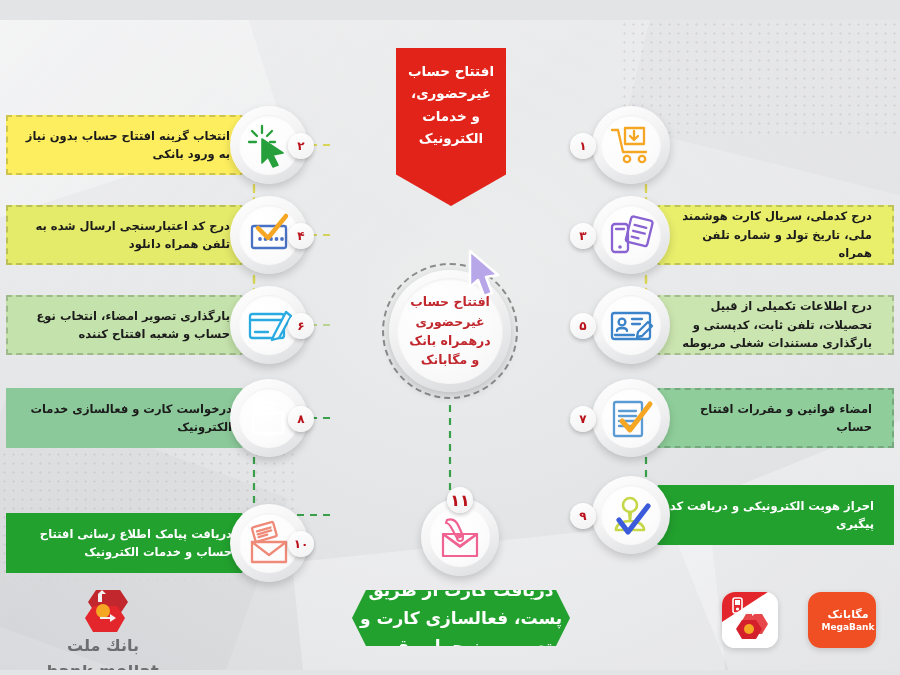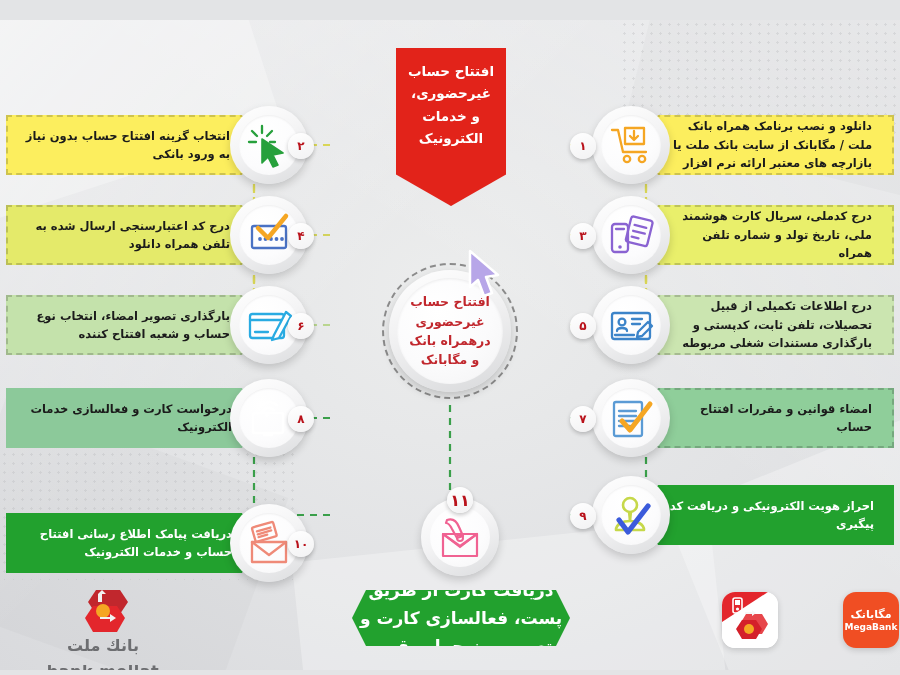--- a/index.html
+++ b/index.html
@@ -138,23 +138,23 @@
   }
   .mellat-logo .en{
     position:absolute;left:0;top:74px;width:150px;text-align:center;
     color:#6d6e71;font-size:16px;font-weight:bold;letter-spacing:.5px;direction:ltr;
   }
   .app-icon{
     position:absolute;left:722px;top:572px;width:56px;height:56px;border-radius:13px;
     background:#fff;overflow:hidden;box-shadow:0 2px 6px rgba(0,0,0,.16);
   }
   .mega-icon{
-    position:absolute;left:843px;top:572px;width:56px;height:56px;border-radius:13px;
+    position:absolute;left:808px;top:572px;width:56px;height:56px;border-radius:13px;
     background:#f04e23;box-shadow:0 2px 6px rgba(0,0,0,.16);
-    display:flex;flex-direction:column;align-items:center;justify-content:center;
+    display:flex;flex-direction:column;align-items:center;justify-content:center;padding-left:12px;
   }
   .mega-icon .fa{color:#fff;font-size:11px;font-weight:bold;line-height:1.3;}
   .mega-icon .en{color:#fff;font-size:9px;font-weight:bold;direction:ltr;}
 </style>
 </head>
 <body>
 
 <div id="stage">
 
   <div class="facet" style="left:-60px;top:-40px;width:320px;height:200px;transform:rotate(-18deg);"></div>
@@ -219,21 +219,20 @@
         <span>و مگابانک</span>
       </div>
     </div>
     <svg class="hub-arrow" viewBox="0 0 42 50">
       <path d="M6 2 L34 26 L22 28 L28 44 L20 47 L14 31 L6 38 Z" fill="#b7a6e8" stroke="#ffffff" stroke-width="2.5" stroke-linejoin="round"></path>
     </svg>
   </div>
 
   <div id="rows">
       <div class="row right" style="top: 86px; left: 556px; width: 344px;">
-        <div class="banner dashed" style="background: rgb(252, 238, 94); left: 88px; width: 250px;">دانلود و نصب برنامک همراه بانک ملت / مگابانک از سایت بانک ملت یا بازارچه های معتبر ارائه نرم افزار</div>
         <div class="disc" style="left: 36px;">
           <svg viewBox="0 0 46 46">
             <path d="M4 8 H10 L15 30 H38" fill="none" stroke="#f5a623" stroke-width="2.3" stroke-linecap="round" stroke-linejoin="round"></path>
             <path d="M17 6 H36 V22 H17 Z" fill="none" stroke="#f5a623" stroke-width="2.3" stroke-linecap="round" stroke-linejoin="round"></path>
             <path d="M26 9 V17 M22 14 L26 18 L30 14" fill="none" stroke="#f5a623" stroke-width="2.3" stroke-linecap="round" stroke-linejoin="round"></path>
             <circle cx="19" cy="37" r="3.2" fill="none" stroke="#f5a623" stroke-width="2.3" stroke-linecap="round" stroke-linejoin="round"></circle>
             <circle cx="34" cy="37" r="3.2" fill="none" stroke="#f5a623" stroke-width="2.3" stroke-linecap="round" stroke-linejoin="round"></circle>
           </svg>
         </div>
         <div class="badge" style="left: 14px;">۱</div>

